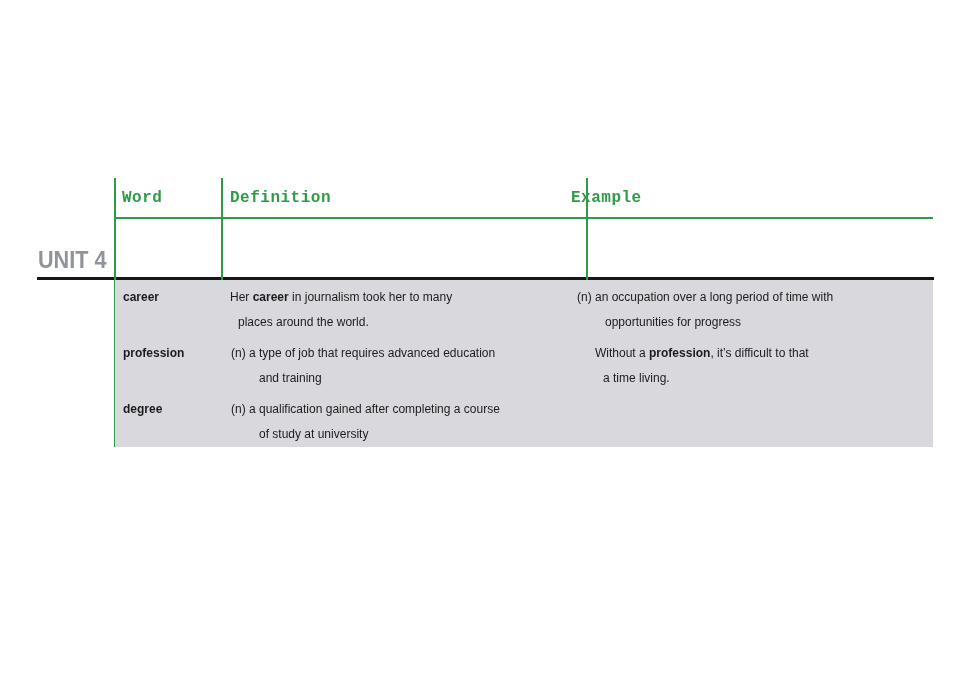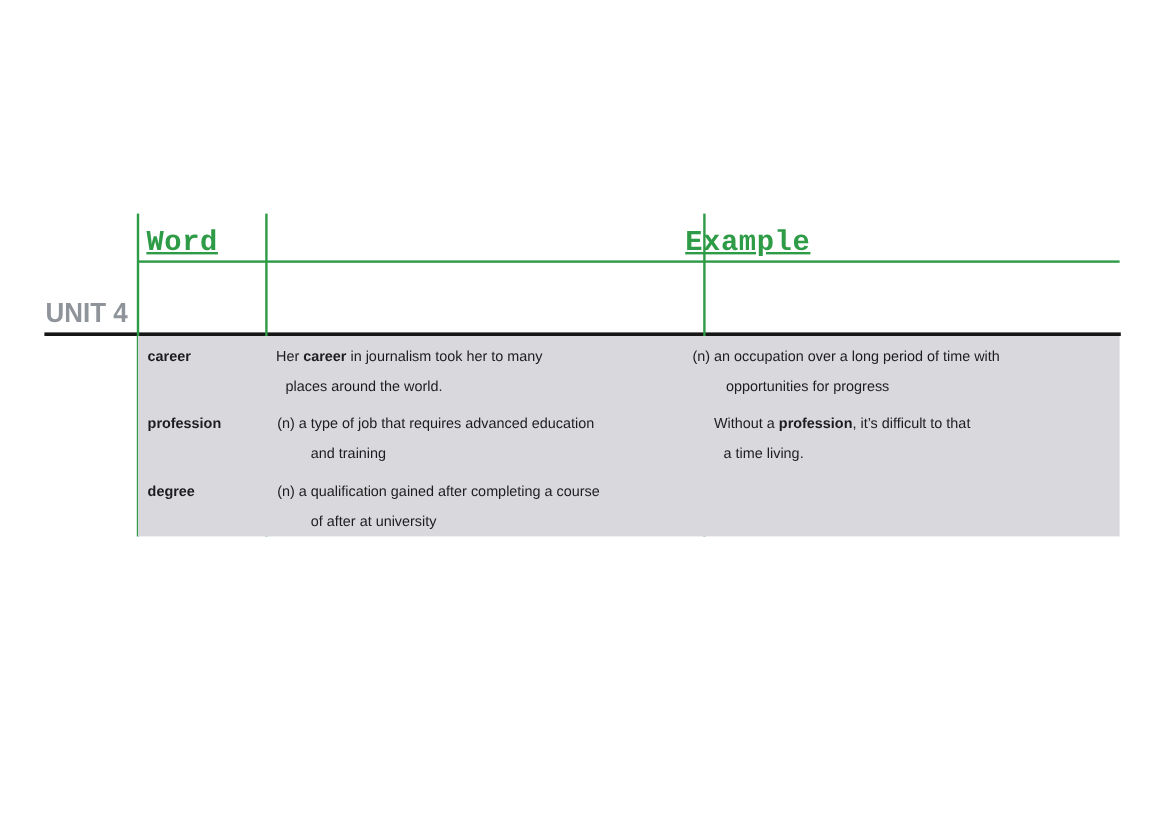--- a/index.html
+++ b/index.html
@@ -15,23 +15,22 @@
   }
   .black-rule{position:absolute;left:37px;top:277px;width:897px;height:3px;background:#161616;}
   
   .vline{position:absolute;top:178px;height:269px;width:2px;background:var(--green);}
   .v1{left:114px;} .v2{left:221px;} .v3{left:586px;}
   .green-hline{position:absolute;left:115px;top:217px;width:818px;height:1.5px;background:var(--green);}
   
   .hdr{
     position:absolute;top:189px;
     font-family:"Liberation Mono","DejaVu Sans Mono",monospace;
-    font-weight:bold;font-size:24px;letter-spacing:0.5px;color:var(--green);
+    font-weight:bold;font-size:16px;letter-spacing:0.5px;color:var(--green);
     white-space:nowrap;
-    text-decoration:underline;
   }
   .hdr.word{left:122px;} .hdr.def{left:230px;} .hdr.ex{left:571px;}
   
   .tbody{
     position:absolute;left:115px;top:280px;width:818px;height:167px;
     background:#d9d9dd;box-sizing:border-box;padding-top:5px;
   }
   .row{display:flex;margin-bottom:6px;}
   .cell{font-size:12px;line-height:25px;box-sizing:border-box;white-space:nowrap;overflow:visible;}
   .cell.word{width:107px;padding-left:8px;font-weight:bold;}
@@ -48,20 +47,21 @@
 
   <div class="unit-label" style="color: rgb(143, 148, 154);">UNIT 4</div>
   <div class="black-rule" style="background: rgb(22, 22, 22);"></div>
 
   <div class="vline v1"></div>
   <div class="vline v2"></div>
   <div class="vline v3"></div>
   <div class="green-hline"></div>
 
   <div class="hdr word">Word</div>
+  <div class="hdr def">Definition</div>
   <div class="hdr ex">Example</div>
 
   <div class="tbody" style="background: rgb(217, 217, 221);">
 
     <div class="row">
       <div class="cell word">career</div>
       <div class="cell ex">
         <div class="l1"><span>Her </span><span class="b">career</span><span> in journalism took her to many</span></div>
         <div class="l2"><span>places around the world.</span><span class="b"></span><span></span></div>
       </div>
@@ -80,18 +80,18 @@
       <div class="cell ex">
         <div class="l1"><span>Without a </span><span class="b">profession</span><span>, it’s difficult to that</span></div>
         <div class="l2"><span>a time living.</span><span class="b"></span><span></span></div>
       </div>
     </div>
 
     <div class="row">
       <div class="cell word">degree</div>
       <div class="cell def">
         <div class="l1">(n) a qualification gained after completing a course</div>
-        <div class="l2">of after at university</div>
+        <div class="l2">of study at university</div>
       </div>
     </div>
 
   </div>
 </div>
 
 </body></html>

